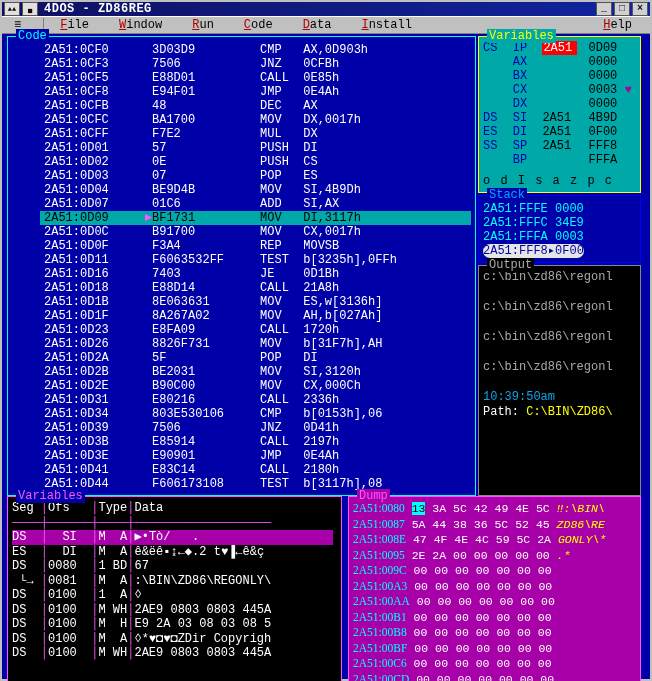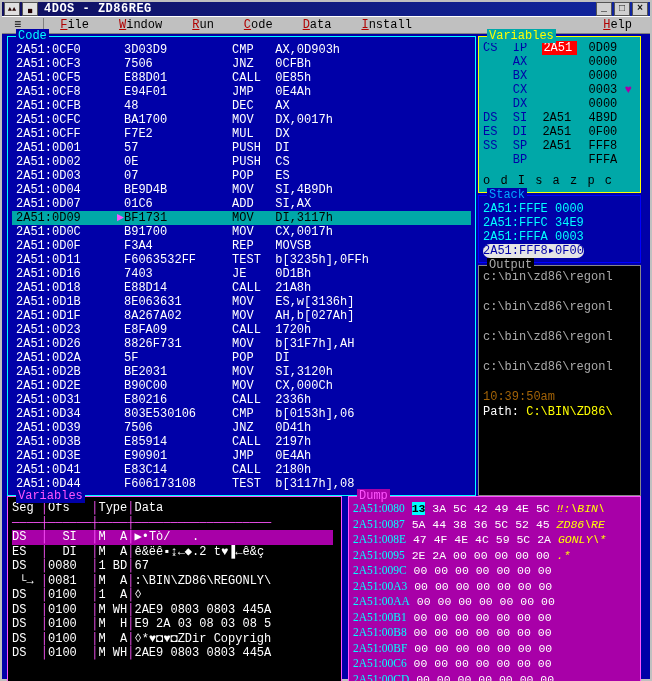--- a/index.html
+++ b/index.html
@@ -13,56 +13,56 @@
   .titlebtn { width: 16px; height: 14px; border: 1px solid #555; background: #d0d0d0; color: #111; font-size: 10px; display: grid; place-items: center; line-height: 1; font-weight: bold; }
   .menubar { background: #c0c0c0; height: 18px; display: flex; align-items: center; gap: 0; font-size: 12px; color: #000; border-top: 1px solid #fff; border-bottom: 1px solid #808080; }
   .menu-item { padding: 2px 18px 2px 12px; color: #000; }
   .menu-item.help { margin-left: auto; color: #000;}
   .menu-u { color: #b00000; text-decoration: underline; }
   .menusep { width: 1px; height: 14px; background: #808080; margin: 0 4px; }
   .content { flex: 1; display: grid; grid-template-columns: 474px 170px; grid-template-rows: auto 1fr; gap: 0; position: relative; }
   .code-panel { border: 1px solid #0ff; margin: 2px 0 0 5px; position: relative; padding: 2px; }
   .panel-title { position: absolute; top:-8px; left: 8px; background: #0000a8; color: #0ff; padding: 0 2px; font-size: 12px; }
   .panel-title.m { color: #f5f; }
-  .code-body { font-size: 12px; color: #fff; line-height: 14px; white-space: pre; padding: 4px 2px 2px 2px; }
+  .code-body { font-size: 12px; color: #fff; line-height: 14px; white-space: pre; padding: 4px 2px 2px 2px; margin-left: 28px; }
   .code-line { padding: 0 4px; }
   .code-line.hi { background: #00a8a8; color: #000; }
   .code-line.hi .arrow { color: #f5f; }
   .right-col { display: flex; flex-direction: column; gap: 2px; padding: 2px 5px 0 2px; }
   .reg-panel { border: 1px solid #ff0; background: #00a8a8; position: relative; padding: 4px; color: #000; }
   .reg-panel .panel-title { color: #ff0; background: #00a8a8; }
   .reg-grid { display: grid; grid-template-columns: auto auto auto auto; column-gap: 11px; font-size: 12px; line-height: 14px; }
   .reg-grid .lbl { color: #0000a8; }
   .reg-grid .val { color: #000; }
   .reg-grid .hi { background: #f00; color: #fff; padding: 0 1px; }
   .heart { color: #a800a8; }
   .flags-row { color: #000; margin-top: 4px; border-top: 1px solid #00a8a8; padding-top: 2px; letter-spacing: 1.5px; }
   .stack-panel { border: 1px solid #00f; position: relative; padding: 6px 4px 4px; }
   .stack-panel .panel-title { background: #0000a8; color: #00a8ff; }
   .stack-body { font-size: 12px; line-height: 14px; color: #0ff; white-space: pre; }
   .stack-body .hi { background: #e5e5e5; color: #0000a8; display: inline-block; border-radius: 7px; }
   .output-panel { border: 1px solid #888; position: relative; padding: 4px; flex: 1; background: #000; }
   .output-panel .panel-title { background: #000; color: #aaa; }
   .output-body { font-size: 12px; line-height: 15px; color: #aaa; white-space: pre; overflow: hidden; }
-  .out-time { color: #a16207; }
+  .out-time { color: #0ea5e9; }
   .out-path { color: #ff0; }
   .out-pathk { color: #fff; }
   .pos-ind { text-align: right; color: #fff; font-size: 12px; padding: 2px 12px 0 0; }
   .lower { grid-column: 1 / -1; display: grid; grid-template-columns: 340px 1fr; gap: 4px; }
   .bw-panel { border: 1px solid #f5f; margin: 0 0 0 5px; position: relative; padding: 2px; background: #000; }
   .bw-body { color: #fff; font-size: 12px; line-height: 14.5px; white-space: pre; padding: 2px 2px; }
   .bw-head { color: #fff; }
   .sep { color: #f5f; }
   .var-hi { background: #a800a8; color: #fff; display: inline-block; width: calc(100% - 4px); }
   .dump-panel { border: 1px solid #f5f; margin: 0 5px 0 2px; position: relative; padding: 2px; background: #a800a8; }
   .dump-body { color: #fff; font-size: 11.5px; line-height: 14.5px; white-space: pre; padding: 2px; }
   .dump-addr { color: #0ff; font-family: Liberation Serif, serif; }
   .dump-hex { color: #fff; }
   .dump-asc { color: #ff0; font-style: italic; }
-  .dump-cur { background: #0ff; color: #000; font-weight: bold; }
+  .dump-cur { background: #0ff; color: #000; }
   .statusbar { background: #a800a8; color: #fff; height: 17px; display: flex; align-items: center; padding: 0 6px; font-size: 12px; gap: 8px; }
   .statusbar .lbl { color: #0ff; }
   .statusbar .key { color: #ff0; }
 </style>
 </head>
 <body>
 
 <div class="window">
   <div class="titlebar">
     <div class="icons">

